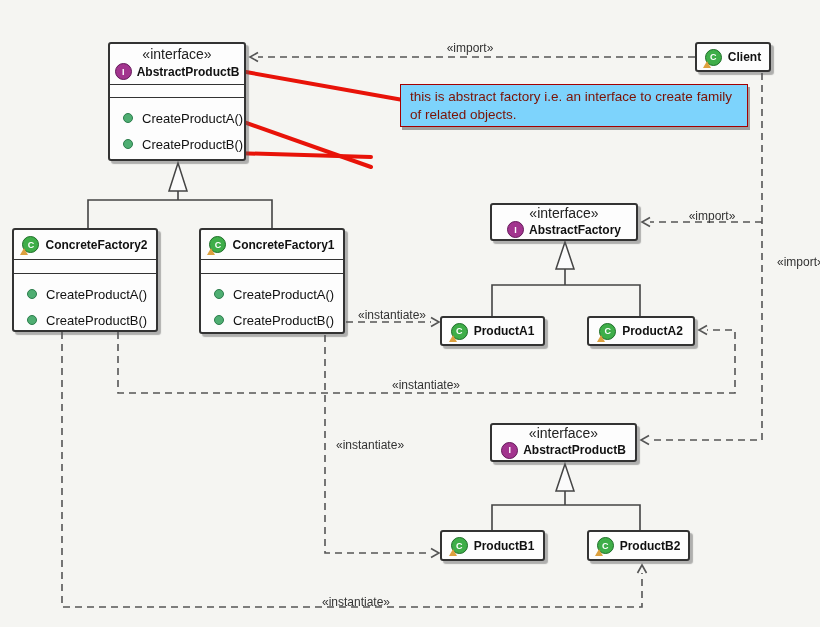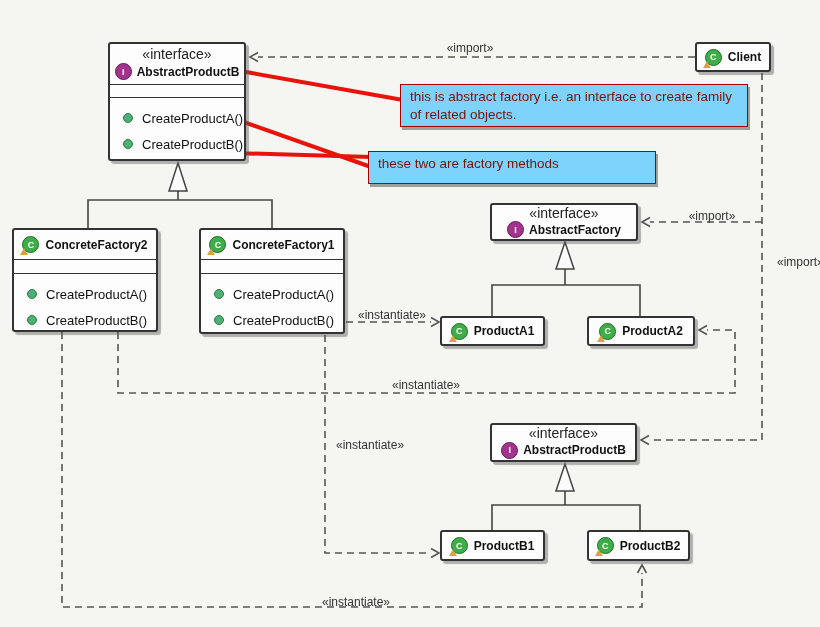--- a/index.html
+++ b/index.html
@@ -183,21 +183,20 @@
     </div>
   </div>
   <div class="uml-box" style="left:587px;top:530px;width:103px;height:31px;">
     <div class="hdr fill">
       <span class="icon c">C<span class="badge"></span></span>
       <span class="cname">ProductB2</span>
     </div>
   </div>
 
   <div class="note" style="left:400px;top:84px;width:348px;height:43px;">this is abstract factory i.e. an interface to create family of related objects.</div>
-  <div class="note" style="left:368px;top:151px;width:288px;height:33px;">these two are factory methods</div>
 
   <span class="elabel center" style="left:470px;top:41px;">«import»</span>
   <span class="elabel center" style="left:712px;top:209px;">«import»</span>
   <span class="elabel" style="left:777px;top:255px;">«import»</span>
   <span class="elabel center" style="left:392px;top:308px;">«instantiate»</span>
   <span class="elabel center" style="left:426px;top:378px;">«instantiate»</span>
   <span class="elabel" style="left:336px;top:438px;">«instantiate»</span>
   <span class="elabel center" style="left:356px;top:595px;">«instantiate»</span>
 
 </div>

